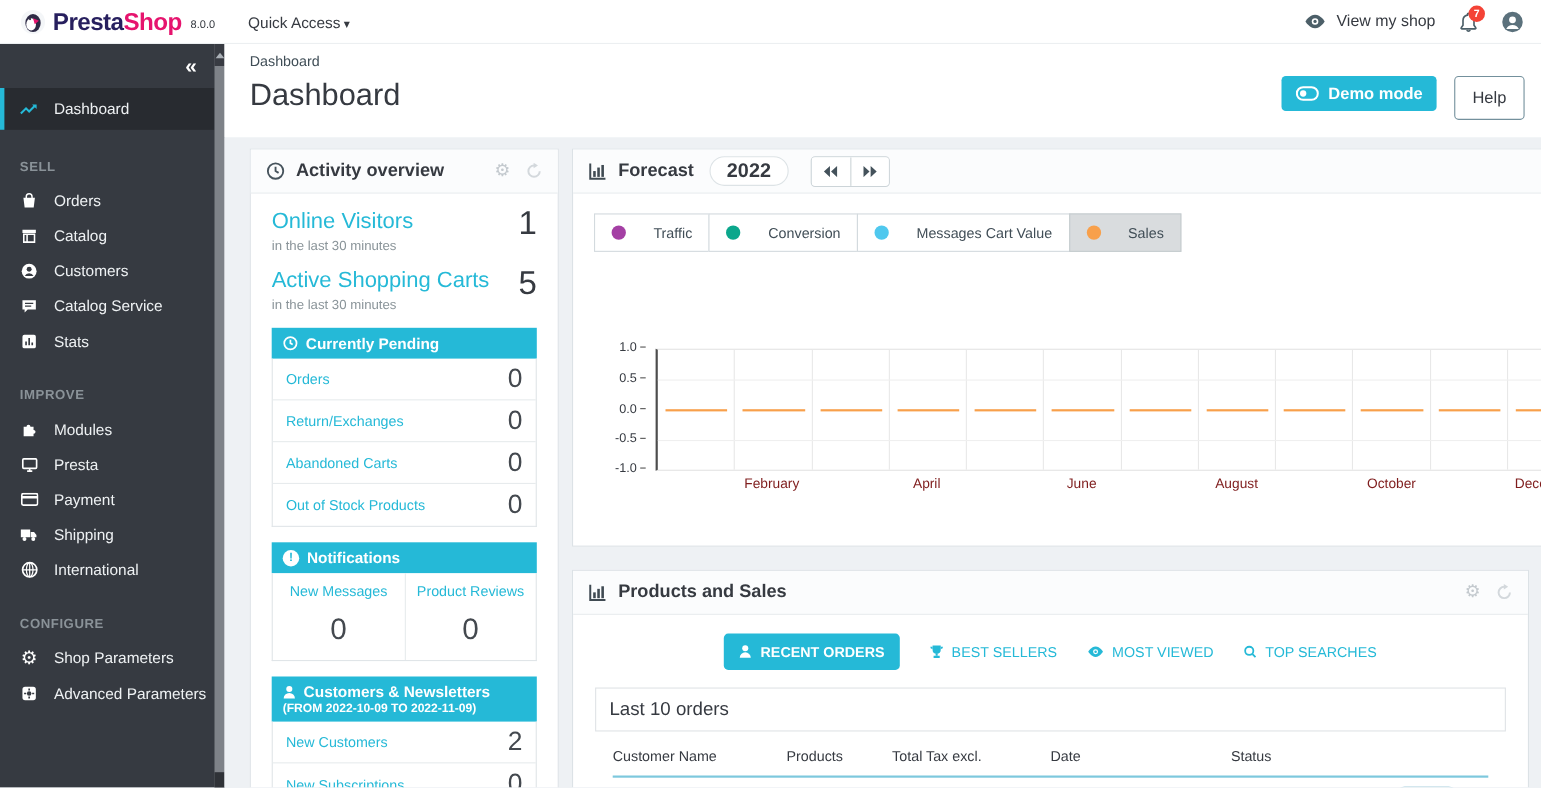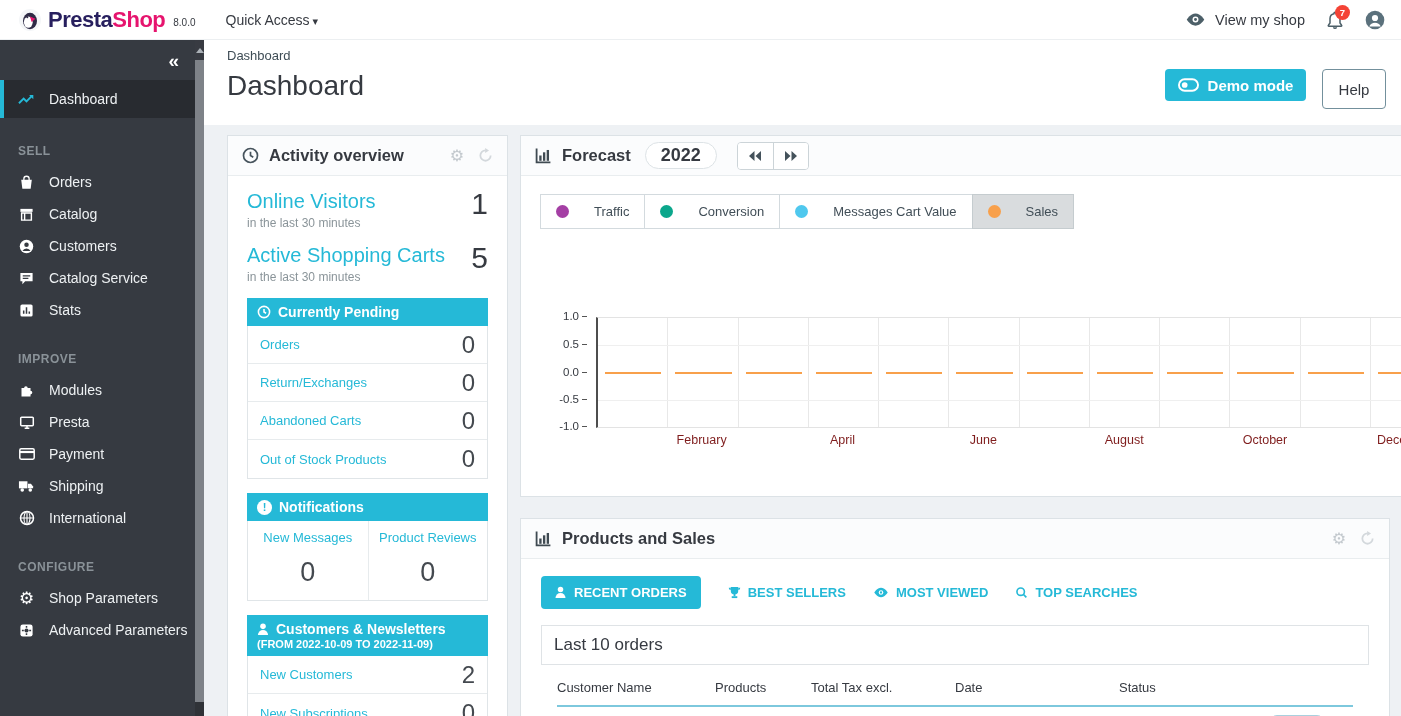--- a/index.html
+++ b/index.html
@@ -95,23 +95,23 @@
   .fc-hline { position:absolute; left:0; right:0; height:1px; background:#efefef; }
   .fc-zero { position:absolute; left:0; right:0; top:50%; margin-top:-1px; display:flex; }
   .fc-dash { flex:1; margin:0 7px; border-top:2px solid #f8a04b; }
   .fc-ylab { position:absolute; left:0; width:66px; text-align:right; font-size:11.5px; color:#363a41; }
   .fc-ylab::after { content:""; display:inline-block; width:5px; height:1px; background:#555; margin-left:3px; vertical-align:middle; }
   .fc-xlabs { position:absolute; left:75px; right:44px; top:297px; display:flex; font-size:12.5px; color:#7f1d1d; }
   .fc-xcell { flex:1; text-align:center; }
 
   
   .p-products { left:316px; top:393px; width:870px; height:330px; }
-  .ps-tabs { display:flex; align-items:center; gap:27px; padding:17px 20px 0; }
+  .ps-tabs { display:flex; align-items:center; gap:27px; padding:17px 20px 0;justify-content:center; }
   .ps-tab-active { background:#25b9d7; color:#fff; font-size:13px; font-weight:700; border-radius:4px; padding:9px 14px; display:flex; align-items:center; gap:8px; cursor:pointer; }
-  .ps-tab { color:#25b9d7; font-size:13px; font-weight:700; display:flex; align-items:center; gap:7px; cursor:pointer; }
+  .ps-tab { color:#25b9d7; font-size:13px; font-weight:400; display:flex; align-items:center; gap:7px; cursor:pointer; }
   .ps-subtitle { margin:16px 20px 0; border:1px solid #dfe3e6; padding:9px 12px; font-size:17px; font-weight:500; color:#363a41; }
   .ps-table { margin:0 20px; padding:0 16px; }
   .ps-thead { display:flex; padding:15px 0 10px; font-size:13px; color:#363a41; border-bottom:2px solid #7dc8dd; }
   .th-c1 { width:158px; } .th-c2 { width:96px; } .th-c3 { width:144px; } .th-c4 { width:164px; } .th-c5 { flex:1; }
   .ps-partial-row { position:relative; height:40px; }
   .ps-detail-btn { position:absolute; right:28px; top:8px; width:56px; height:36px; border:1px solid #a9d0de; border-radius:8px; background:#fff; display:flex; justify-content:center; padding-top:8px; color:#41545e; cursor:pointer; }
 </style>
 </head>
 <body>
 

